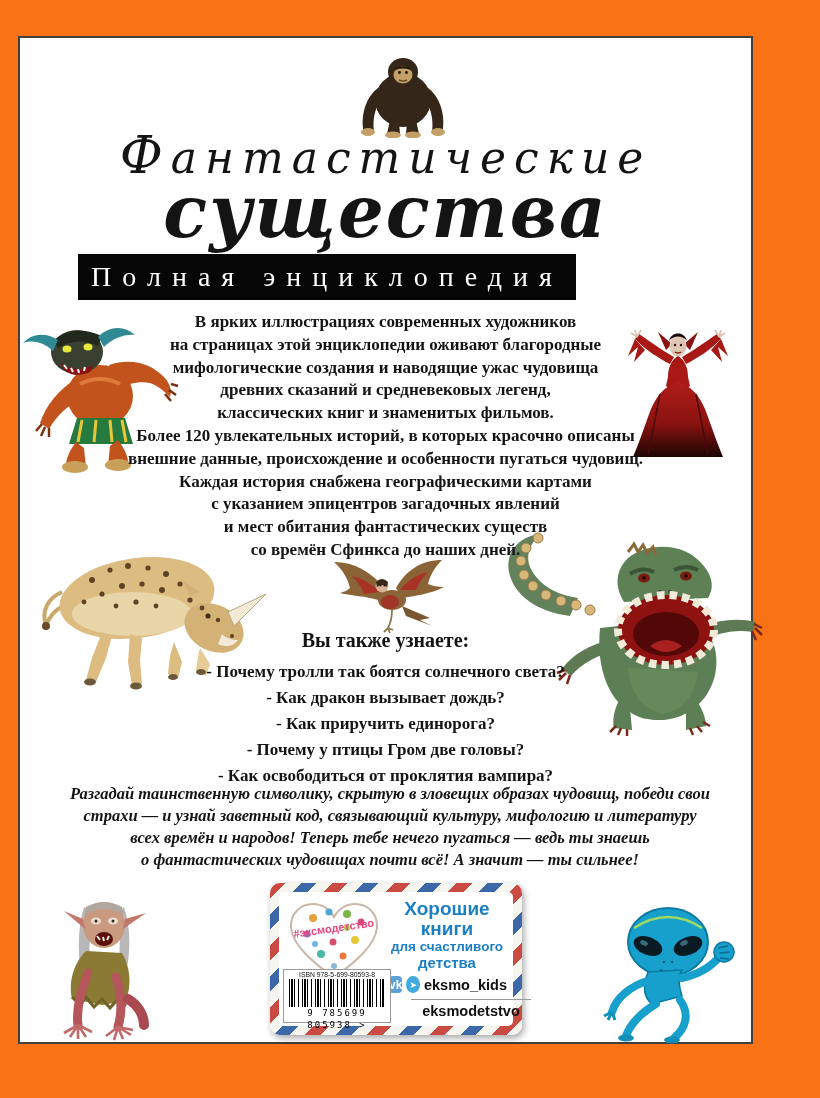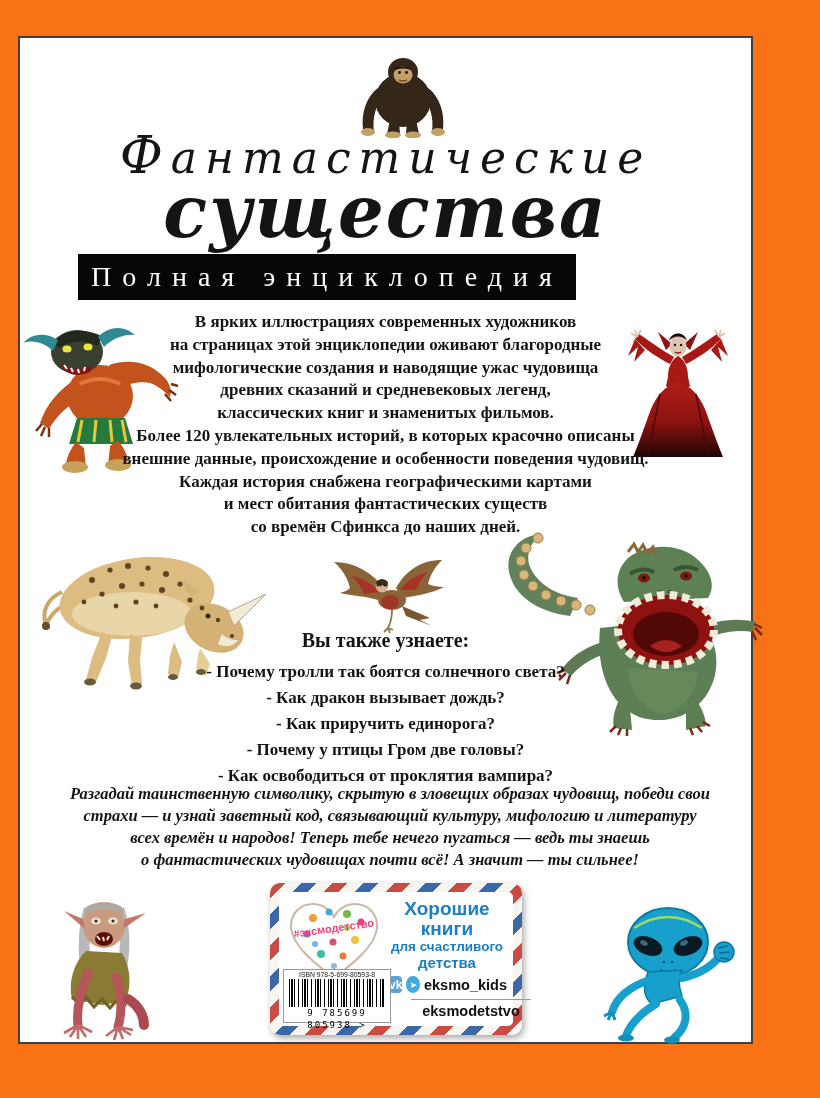--- a/index.html
+++ b/index.html
@@ -144,22 +144,23 @@
       <path d="M52,70 C48,90 44,112 40,130 M88,70 C92,90 96,112 100,130" stroke="#4a0a08" stroke-width="1.5" fill="none"></path>
     </svg>
 
     <div class="textlayer intro">
       <div>В ярких иллюстрациях современных художников</div>
       <div>на страницах этой энциклопедии оживают благородные</div>
       <div>мифологические создания и наводящие ужас чудовища</div>
       <div>древних сказаний и средневековых легенд,</div>
       <div>классических книг и знаменитых фильмов.</div>
       <div>Более 120 увлекательных историй, в которых красочно описаны</div>
-      <div>внешние данные, происхождение и особенности поведения чудовищ.</div>
+      <div>внешние данные, происхождение и особенности пугаться чудовищ.</div>
       <div>Каждая история снабжена географическими картами</div>
+      <div>с указанием эпицентров загадочных явлений</div>
       <div>и мест обитания фантастических существ</div>
       <div>со времён Сфинкса до наших дней.</div>
     </div>
 
     <svg class="illus" style="left:12px;top:502px;" width="238" height="152" viewBox="0 0 238 152">
       <path d="M30,52 C16,58 9,71 14,85 C17,78 23,70 31,66" stroke="#caa86a" stroke-width="4" fill="none"></path>
       <circle cx="14" cy="86" r="4" fill="#6a4a26"></circle>
       <ellipse cx="105" cy="58" rx="78" ry="40" fill="#dcbc80" transform="rotate(-8 105 58)"></ellipse>
       <ellipse cx="100" cy="74" rx="60" ry="22" fill="#e9d6a8"></ellipse>
       <ellipse cx="182" cy="88" rx="31" ry="23" fill="#d4b276" transform="rotate(26 182 88)"></ellipse>

